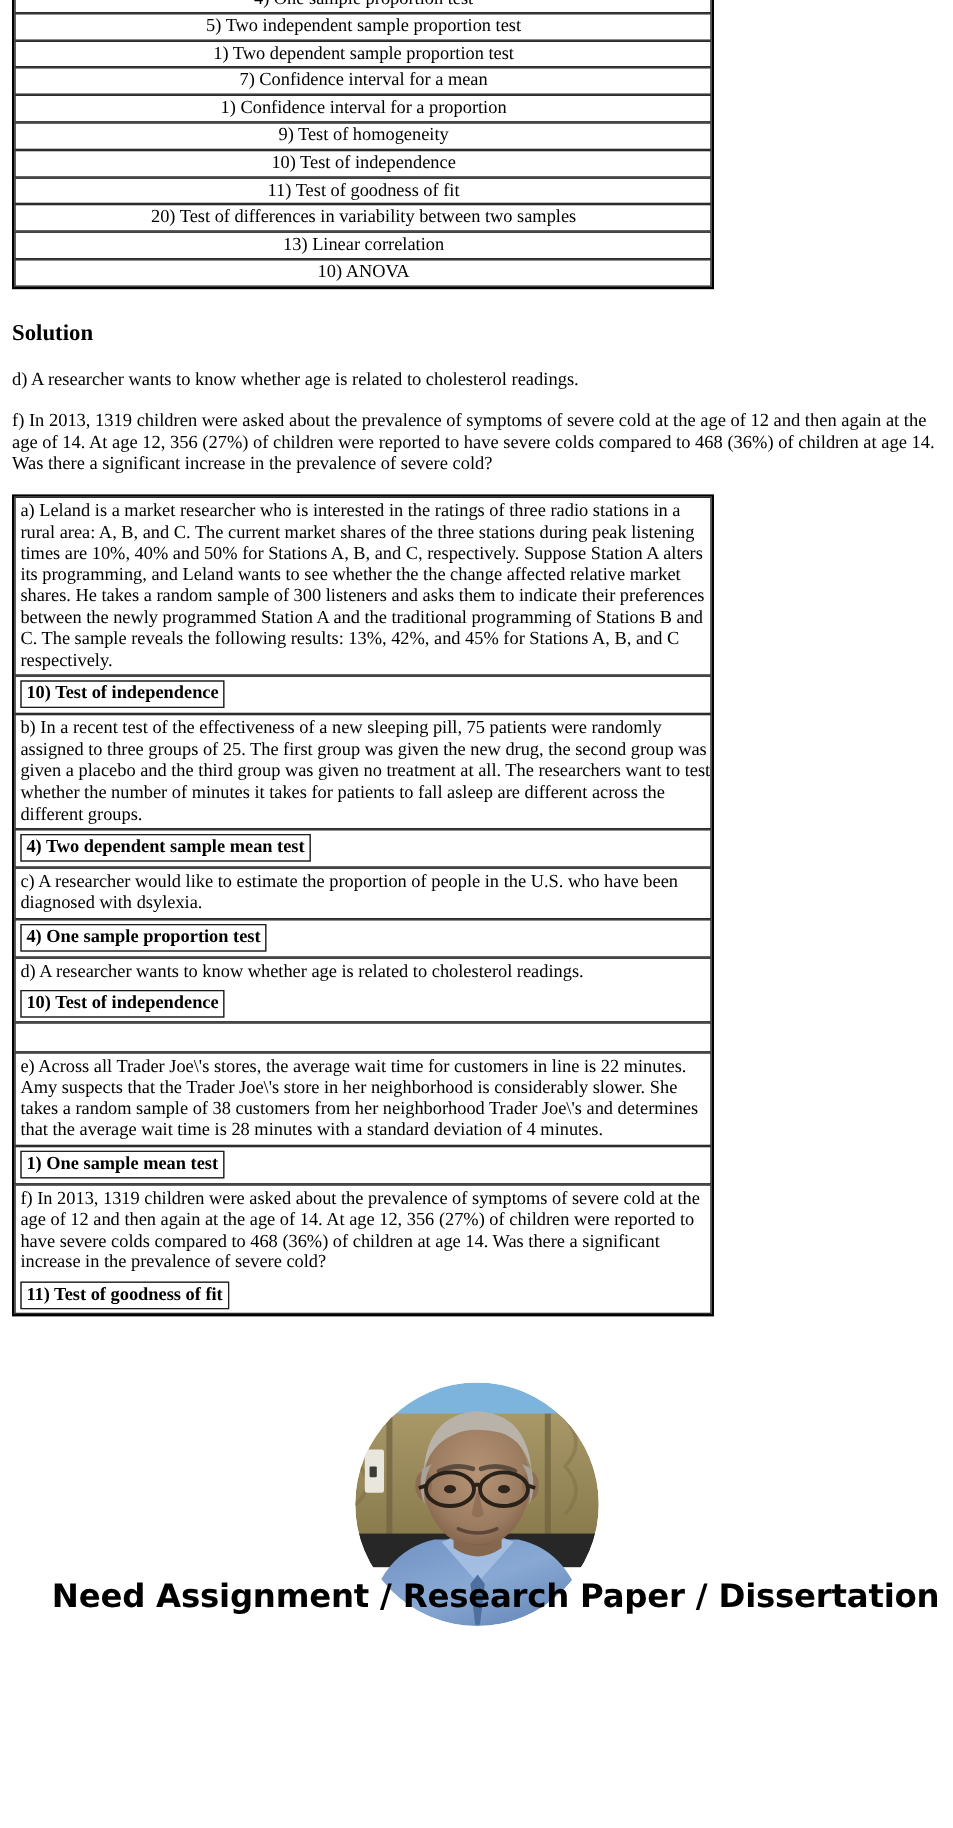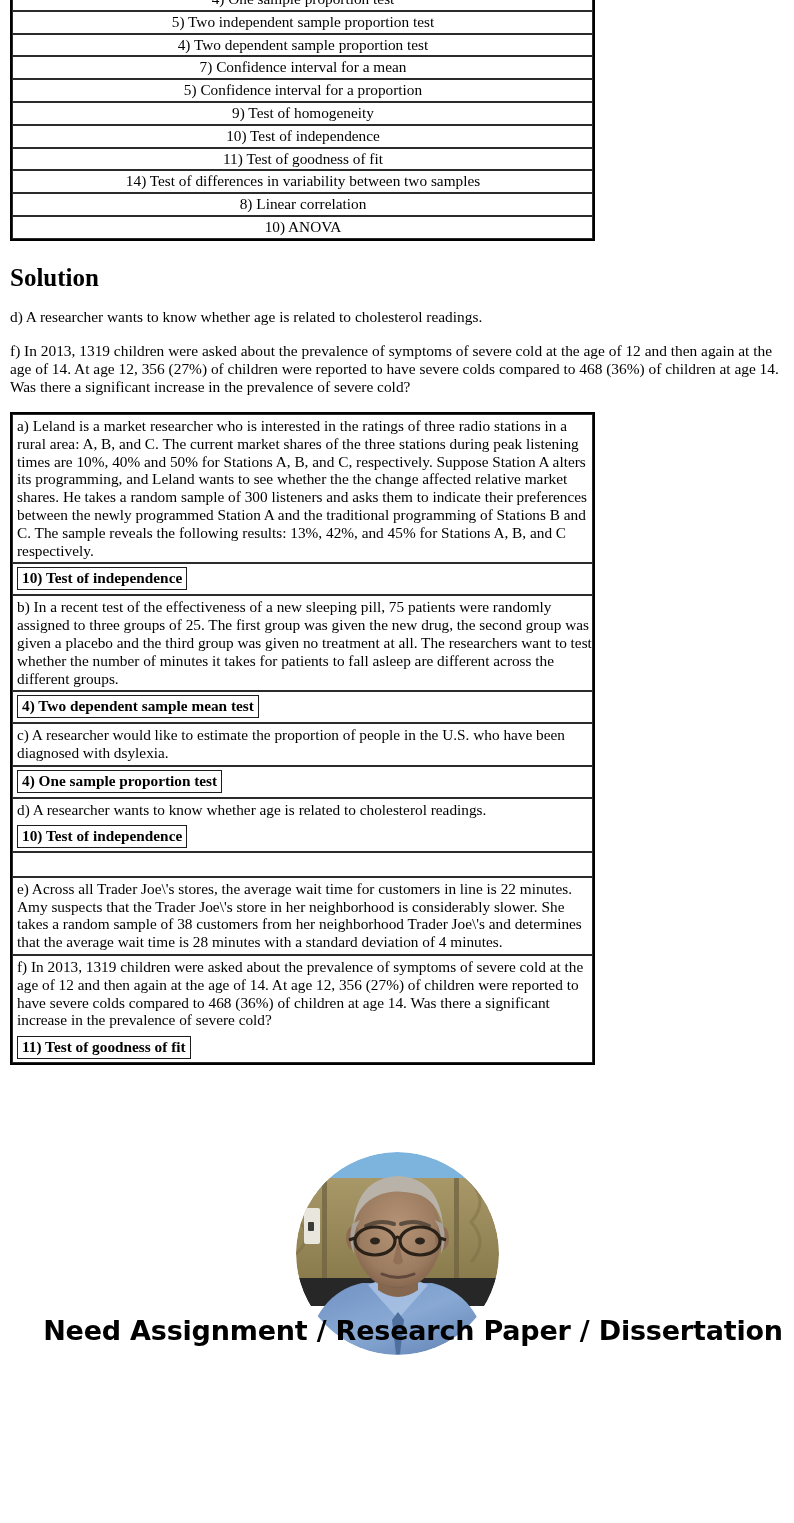--- a/index.html
+++ b/index.html
@@ -84,21 +84,21 @@
     font-family: "Liberation Serif", "DejaVu Serif", serif;
     white-space: nowrap;
   }
 
   
   #solution-heading {
     position: absolute;
     left: 10px;
     top: 266px;
     margin: 0;
-    font-size: 25px;
+    font-size: 19px;
     line-height: 23px;
     font-weight: bold;
     font-family: "Liberation Serif", "DejaVu Serif", serif;
   }
 
   .body-para {
     position: absolute;
     left: 10px;
     width: 776px;
     margin: 0;
@@ -146,42 +146,42 @@
 
   <table id="table-tests" class="doc-table">
     <tbody>
       <tr>
           <td class="cell">4) One sample proportion test</td>
         </tr>
       <tr>
           <td class="cell">5) Two independent sample proportion test</td>
         </tr>
       <tr>
-          <td class="cell">4) Two dependent sample proportion test</td>
+          <td class="cell">1) Two dependent sample proportion test</td>
         </tr>
       <tr>
           <td class="cell">7) Confidence interval for a mean</td>
         </tr>
       <tr>
-          <td class="cell">5) Confidence interval for a proportion</td>
+          <td class="cell">1) Confidence interval for a proportion</td>
         </tr>
       <tr>
           <td class="cell">9) Test of homogeneity</td>
         </tr>
       <tr>
           <td class="cell">10) Test of independence</td>
         </tr>
       <tr>
           <td class="cell">11) Test of goodness of fit</td>
         </tr>
       <tr>
-          <td class="cell">14) Test of differences in variability between two samples</td>
-        </tr>
-      <tr>
-          <td class="cell">8) Linear correlation</td>
+          <td class="cell">20) Test of differences in variability between two samples</td>
+        </tr>
+      <tr>
+          <td class="cell">13) Linear correlation</td>
         </tr>
       <tr>
           <td class="cell">10) ANOVA</td>
         </tr>
     </tbody>
   </table>
 
   <h2 id="solution-heading">Solution</h2>
   <p id="solution-para-d" class="body-para">d) A researcher wants to know whether age is related to cholesterol readings.</p>
   <p id="solution-para-f" class="body-para">f) In 2013, 1319 children were asked about the prevalence of symptoms of severe cold at the age of 12 and then again at the age of 14. At age 12, 356 (27%) of children were reported to have severe colds compared to 468 (36%) of children at age 14. Was there a significant increase in the prevalence of severe cold?</p>
@@ -228,20 +228,25 @@
       </tr>
 
       <tr>
         <td class="cell empty-cell"></td>
       </tr>
 
       <tr>
         <td class="cell">e) Across all Trader Joe\'s stores, the average wait time for customers in line is 22 minutes. Amy suspects that the Trader Joe\'s store in her neighborhood is considerably slower. She takes a random sample of 38 customers from her neighborhood Trader Joe\'s and determines that the average wait time is 28 minutes with a standard deviation of 4 minutes.</td>
       </tr>
 
+      <tr>
+        <td class="cell answer-cell">
+          <span class="answer-chip">1) One sample mean test</span>
+        </td>
+      </tr>
 
       <tr>
         <td class="cell">
           <div>f) In 2013, 1319 children were asked about the prevalence of symptoms of severe cold at the age of 12 and then again at the age of 14. At age 12, 356 (27%) of children were reported to have severe colds compared to 468 (36%) of children at age 14. Was there a significant increase in the prevalence of severe cold?</div>
           <div style="height:7px"></div>
           <span class="answer-chip">11) Test of goodness of fit</span>
         </td>
       </tr>
 
     </tbody>

